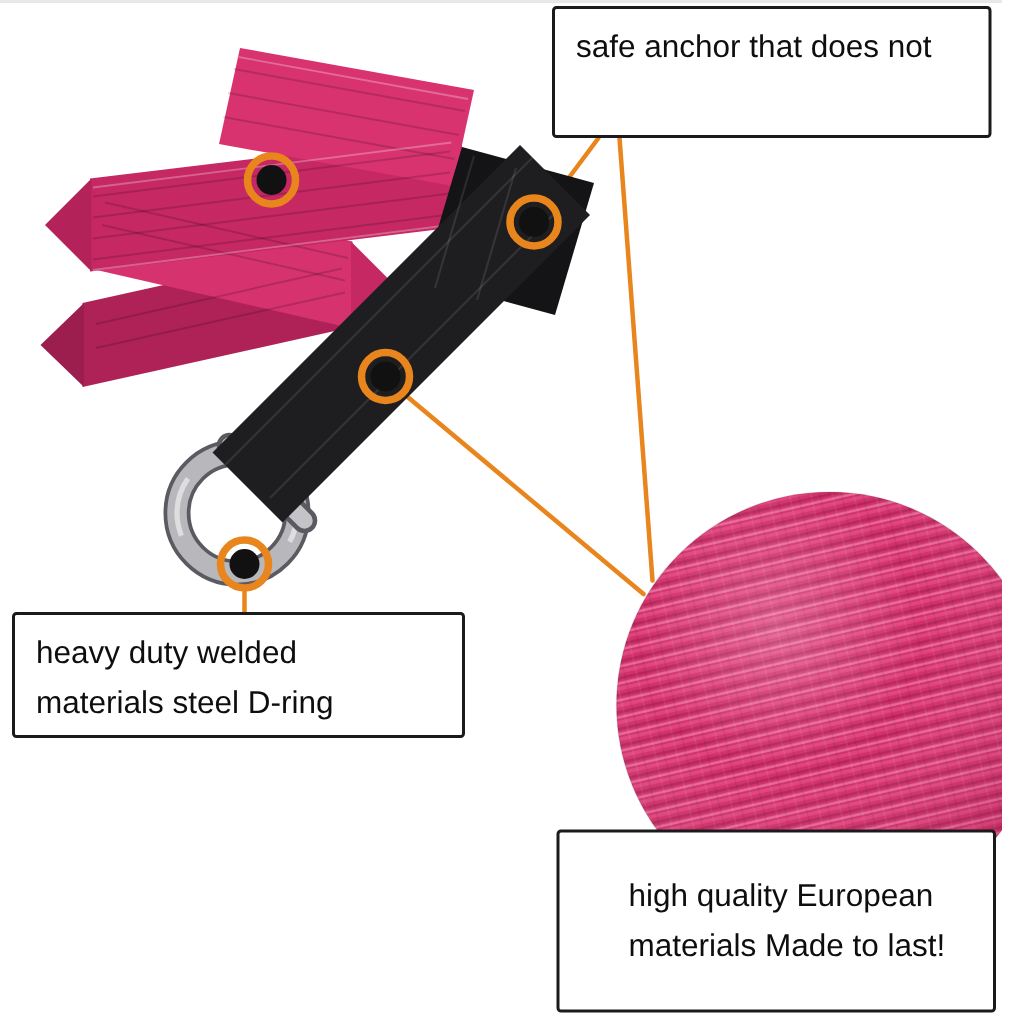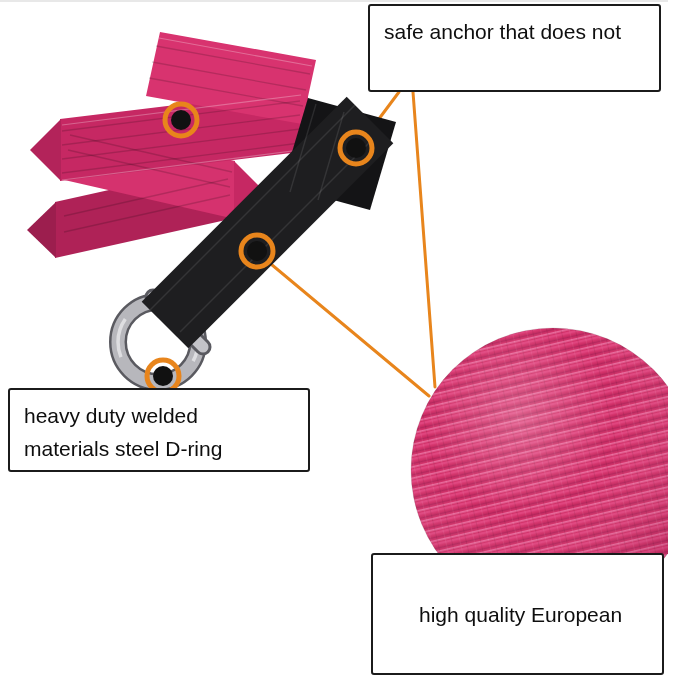--- a/index.html
+++ b/index.html
@@ -20,21 +20,21 @@
     box-sizing:border-box;
     padding:9px 14px;
     color:#0e0e0e;
   }
   .callout .ln{
     font-size:21px;
     line-height:33px;
     white-space:nowrap;
   }
   #box-anchor{left:368px;top:4px;width:293px;height:88px;}
-  #box-dring{left:8px;top:388px;width:302px;height:84px;}
+  #box-dring{left:8px;top:408px;width:302px;height:84px;}
   #box-materials{left:371px;top:553px;width:293px;height:122px;display:flex;flex-direction:column;justify-content:center;padding-left:46px;}
 </style>
 </head>
 <body>
 
 <div class="stage">
 
   <svg class="art" viewBox="0 0 679 681">
     <defs>
       <pattern id="fab" patternUnits="userSpaceOnUse" width="14" height="11" patternTransform="rotate(-13)">
@@ -141,15 +141,16 @@
     <div class="ln">safe anchor that does not</div>
   </div>
 
   <div class="callout" id="box-dring">
     <div class="ln">heavy duty welded</div>
     <div class="ln">materials steel D-ring</div>
   </div>
 
   <div class="callout" id="box-materials">
     <div class="ln">high quality European</div>
+    <div class="ln">materials Made to last!</div>
   </div>
 
 </div>
 
 </body></html>

